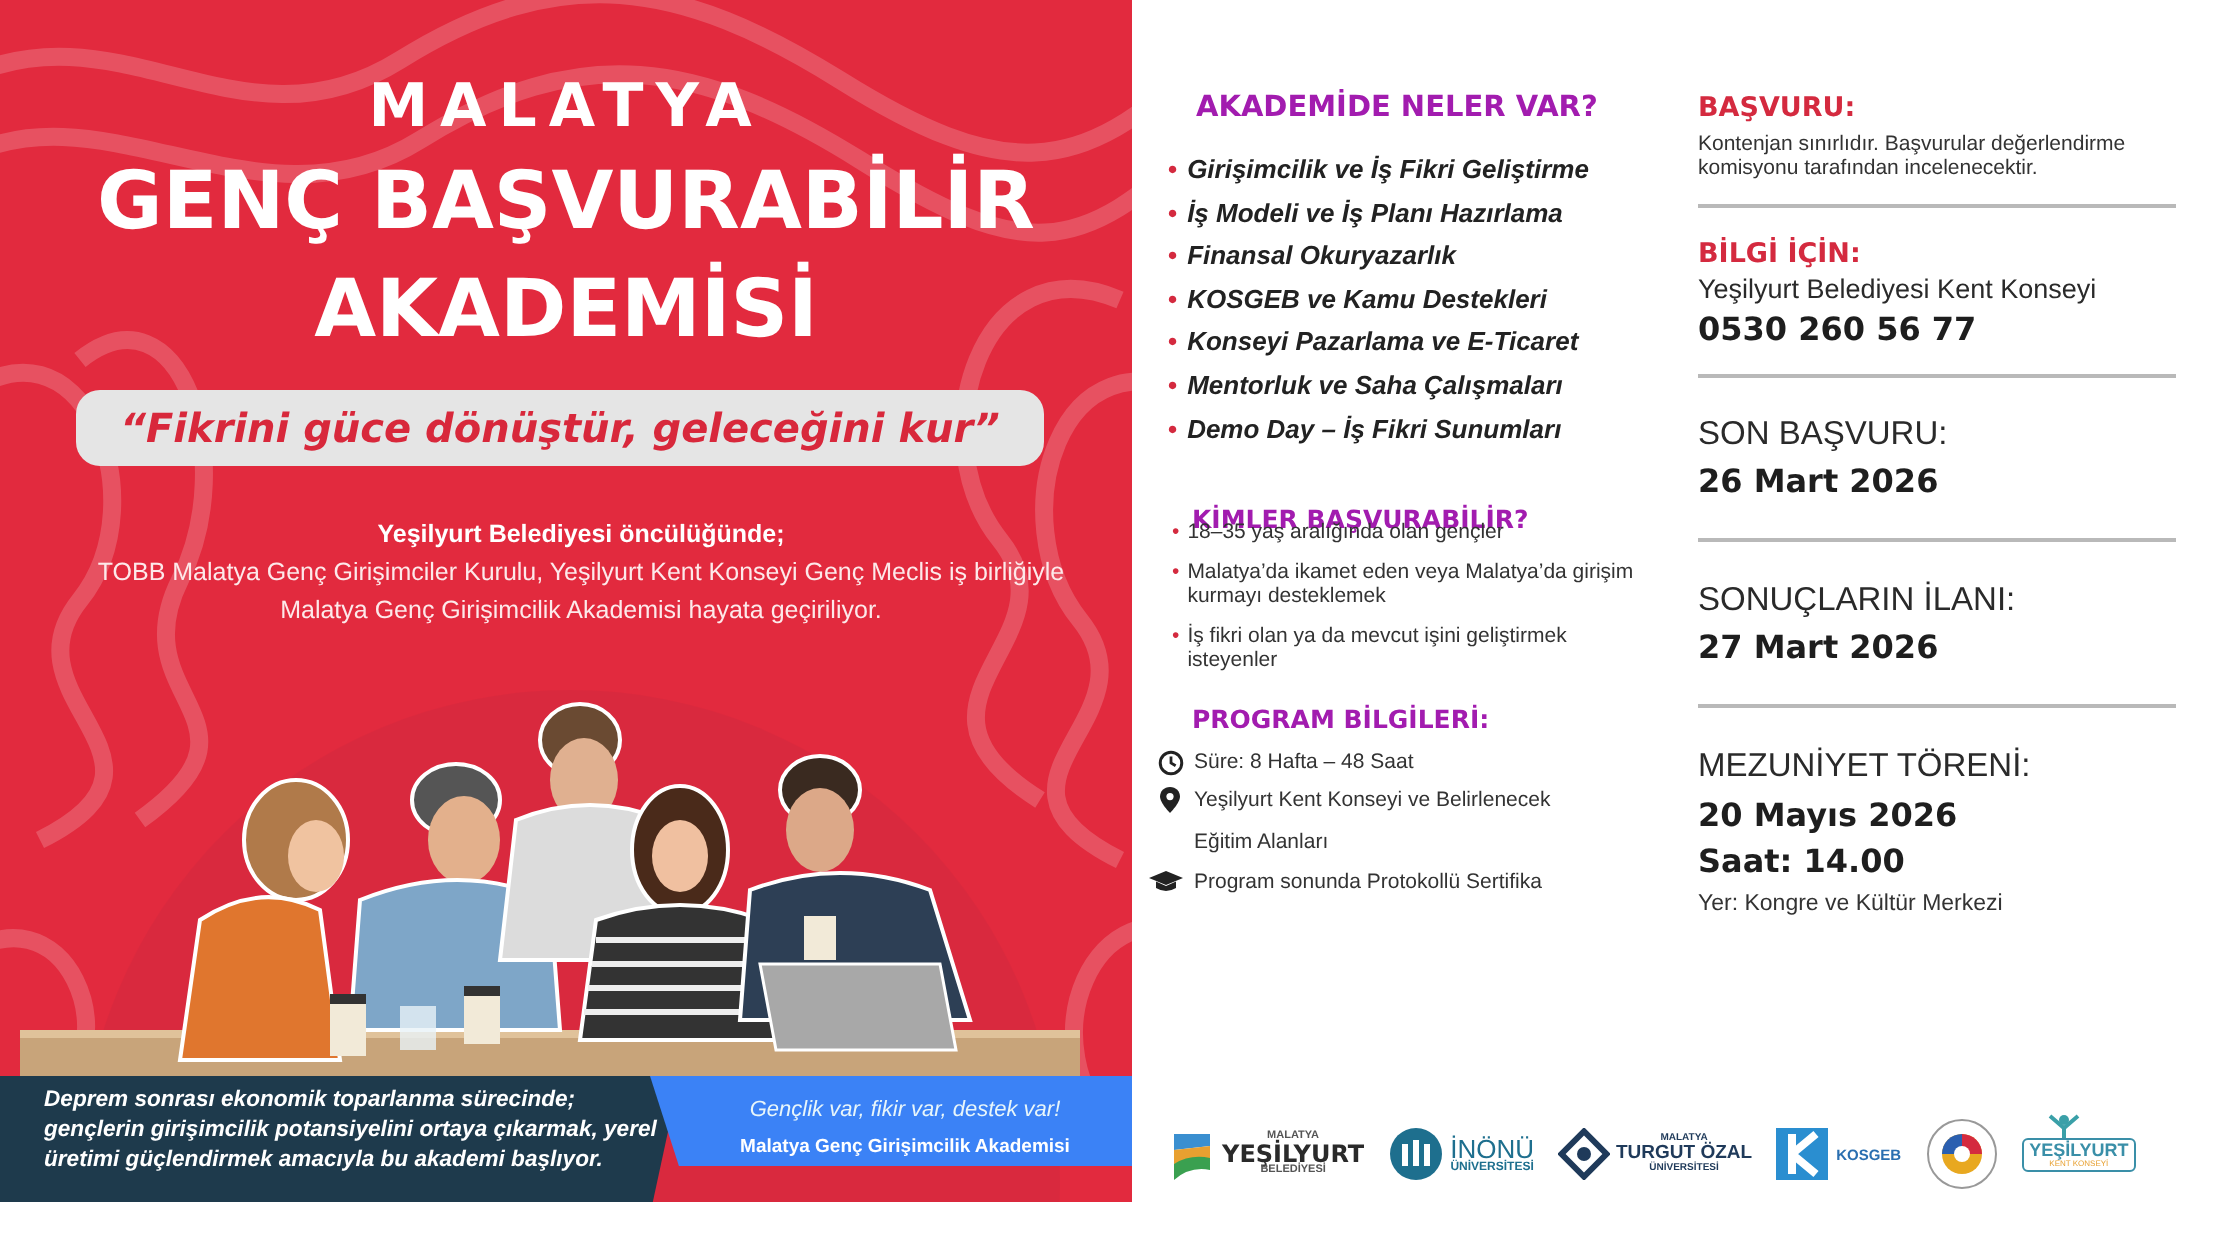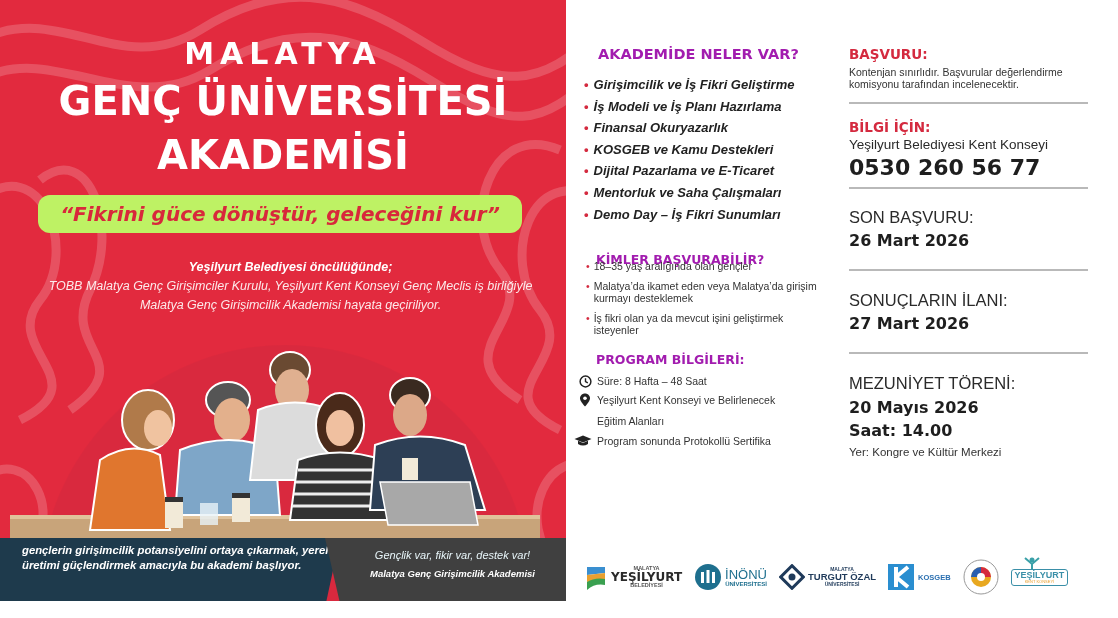--- a/index.html
+++ b/index.html
@@ -14,45 +14,45 @@
   .swirl {
     position: absolute; inset: 0; opacity: 0.18;
   }
   .headline-block { position: absolute; left: 0; width: 566px; text-align: center; color: #fff; }
   .h-malatya { top: 36px; font-family: "DejaVu Sans", sans-serif; font-weight: bold; font-size: 30px; letter-spacing: 6px; }
   .h-genc { top: 78px; font-family: "DejaVu Sans", sans-serif; font-weight: bold; font-size: 40px; letter-spacing: 0px; }
   .h-akademi { top: 132px; font-family: "DejaVu Sans", sans-serif; font-weight: bold; font-size: 40px; }
 
   .slogan-pill {
     position: absolute; left: 38px; top: 195px; width: 484px; height: 38px;
-    background: #bef264; border-radius: 12px; display: flex; align-items: center; justify-content: center;
+    background: #e5e5e5; border-radius: 12px; display: flex; align-items: center; justify-content: center;
     color: #d8283b; font-family: "DejaVu Sans", sans-serif; font-weight: bold; font-style: italic; font-size: 20px;
   }
 
-  .intro { position: absolute; left: 0; top: 258px; width: 566px; text-align: center; color: #fde9ea; font-style: italic; font-size: 12.5px; line-height: 19px; padding-left: 15px; }
+  .intro { position: absolute; left: 0; top: 258px; width: 566px; text-align: center; color: #fde9ea; font-size: 12.5px; line-height: 19px; padding-left: 15px; }
   .intro .lead { font-weight: bold; color: #fff; }
 
   .photo-circle {
     position: absolute; left: 40px; top: 345px; width: 490px; height: 490px; border-radius: 50%;
     background: #d42a3f; opacity: 0.6;
   }
   .photo-area { position: absolute; left: 0; top: 340px; width: 566px; height: 200px; }
 
   .bottom-dark {
     position: absolute; left: 0; top: 538px; width: 340px; height: 63px; background: #1e3a4c;
     clip-path: polygon(0 0, 100% 0, 96% 100%, 0 100%);
     color: #fff; font-style: italic; font-weight: bold; font-size: 11.3px; line-height: 15.2px; padding: 5px 0 0 22px;
   }
   .bottom-teal {
-    position: absolute; left: 325px; top: 538px; width: 241px; height: 63px; background: #404040;
+    position: absolute; left: 325px; top: 538px; width: 241px; height: 45px; background: #3b82f6;
     clip-path: polygon(0 0, 100% 0, 100% 100%, 6% 100%);
     text-align: center; color: #fff; padding-left: 14px;
   }
   .bottom-teal .t1 { font-style: italic; font-size: 11px; margin-top: 11px; color: #e8f6fa; }
-  .bottom-teal .t2 { font-style: italic; font-weight: bold; font-size: 9.5px; margin-top: 7px; }
+  .bottom-teal .t2 { font-weight: bold; font-size: 9.5px; margin-top: 7px; }
   .bottom-teal .t3 { font-style: italic; font-weight: bold; font-size: 14px; margin-top: 1px; letter-spacing: 0.5px; }
 
   
   .mid-col { position: absolute; left: 578px; top: 0; width: 255px; }
   .sec-title { color: #a21caf; font-family: "DejaVu Sans", sans-serif; font-weight: bold; font-size: 13.5px; }
   .academy-title { position: absolute; left: 20px; top: 46px; font-size: 14.5px; white-space: nowrap; }
   .academy-list { position: absolute; left: 6px; top: 74px; list-style: none; }
   .academy-list li { font-style: italic; font-weight: bold; font-size: 13px; line-height: 21.6px; color: #222; white-space: nowrap; }
   .academy-list li .dot { color: #d42a3f; margin-right: 5px; font-style: normal; }
 
@@ -91,21 +91,21 @@
       <path d="M-20 200 C 40 150, 80 250, 40 300 S 100 380, 20 420"></path>
       <path d="M40 180 C 90 140, 120 230, 90 290 S 140 360, 70 410"></path>
       <path d="M600 200 C 530 160, 500 260, 540 310 S 480 390, 560 430"></path>
       <path d="M560 150 C 490 120, 460 220, 500 270 S 440 350, 520 400"></path>
       <path d="M-20 480 C 30 440, 70 520, 20 560"></path>
       <path d="M600 470 C 550 440, 510 520, 560 570"></path>
     </g>
   </svg>
 
   <div class="headline-block h-malatya">MALATYA</div>
-  <div class="headline-block h-genc">GENÇ ÜNİVERSİTESİ</div>
+  <div class="headline-block h-genc">GENÇ BAŞVURABİLİR</div>
   <div class="headline-block h-akademi">AKADEMİSİ</div>
 
   <div class="slogan-pill">
     <span>“Fikrini güce dönüştür, geleceğini kur”</span>
   </div>
 
   <div class="intro">
     <div class="lead">Yeşilyurt Belediyesi öncülüğünde;</div>
     <div>TOBB Malatya Genç Girişimciler Kurulu, Yeşilyurt Kent Konseyi Genç Meclis iş birliğiyle</div>
     <div>Malatya Genç Girişimcilik Akademisi hayata geçiriliyor.</div>
@@ -148,37 +148,38 @@
 
     <rect x="165" y="160" width="18" height="28" fill="#f2ead8"></rect>
     <rect x="165" y="157" width="18" height="5" fill="#333"></rect>
     <rect x="232" y="156" width="18" height="26" fill="#f2ead8"></rect>
     <rect x="232" y="153" width="18" height="5" fill="#333"></rect>
     <rect x="200" y="163" width="18" height="22" fill="#e8f3f7" opacity="0.8"></rect>
     <rect x="402" y="118" width="16" height="22" fill="#f2ead8"></rect>
   </svg>
 
   <div class="bottom-dark">
+    <div>Deprem sonrası ekonomik toparlanma sürecinde;</div>
     <div>gençlerin girişimcilik potansiyelini ortaya çıkarmak, yerel</div>
     <div>üretimi güçlendirmek amacıyla bu akademi başlıyor.</div>
   </div>
   <div class="bottom-teal">
     <div class="t1">Gençlik var, fikir var, destek var!</div>
     <div class="t2">Malatya Genç Girişimcilik Akademisi</div>
   </div>
 </div>
 
 <div class="mid-col">
   <div class="sec-title academy-title">AKADEMİDE NELER VAR?</div>
   <ul class="academy-list">
     <li><span class="dot">•</span><span>Girişimcilik ve İş Fikri Geliştirme</span></li>
     <li><span class="dot">•</span><span>İş Modeli ve İş Planı Hazırlama</span></li>
     <li><span class="dot">•</span><span>Finansal Okuryazarlık</span></li>
     <li><span class="dot">•</span><span>KOSGEB ve Kamu Destekleri</span></li>
-    <li><span class="dot">•</span><span>Dijital Pazarlama ve E-Ticaret</span></li>
+    <li><span class="dot">•</span><span>Konseyi Pazarlama ve E-Ticaret</span></li>
     <li><span class="dot">•</span><span>Mentorluk ve Saha Çalışmaları</span></li>
     <li><span class="dot">•</span><span>Demo Day – İş Fikri Sunumları</span></li>
   </ul>
 
   <div class="sec-title who-title">KİMLER BAŞVURABİLİR?</div>
   <ul class="who-list" style="width:240px;">
     <li>
         <span class="dot">•</span>
         <span>18–35 yaş aralığında olan gençler</span>
       </li>
@@ -230,21 +231,21 @@
 <div class="right-col">
   <div class="abs r-title-red" style="top:46px;">BAŞVURU:</div>
   <div class="abs r-body" style="top:66px;">
     <div>Kontenjan sınırlıdır. Başvurular değerlendirme</div>
     <div>komisyonu tarafından incelenecektir.</div>
   </div>
   <div class="r-divider" style="top:102px;"></div>
 
   <div class="abs r-title-red" style="top:119px;">BİLGİ İÇİN:</div>
   <div class="abs" style="top:137px;font-size:13.5px;color:#2a2a2a;">Yeşilyurt Belediyesi Kent Konseyi</div>
-  <div class="abs r-value" style="top:155px;font-size:22px;">0530 260 56 77</div>
+  <div class="abs r-value" style="top:155px;font-size:16px;">0530 260 56 77</div>
   <div class="r-divider" style="top:187px;"></div>
 
   <div class="abs r-label" style="top:208px;">SON BAŞVURU:</div>
   <div class="abs r-value" style="top:231px;">26 Mart 2026</div>
   <div class="r-divider" style="top:269px;"></div>
 
   <div class="abs r-label" style="top:291px;">SONUÇLARIN İLANI:</div>
   <div class="abs r-value" style="top:314px;">27 Mart 2026</div>
   <div class="r-divider" style="top:352px;"></div>
 

